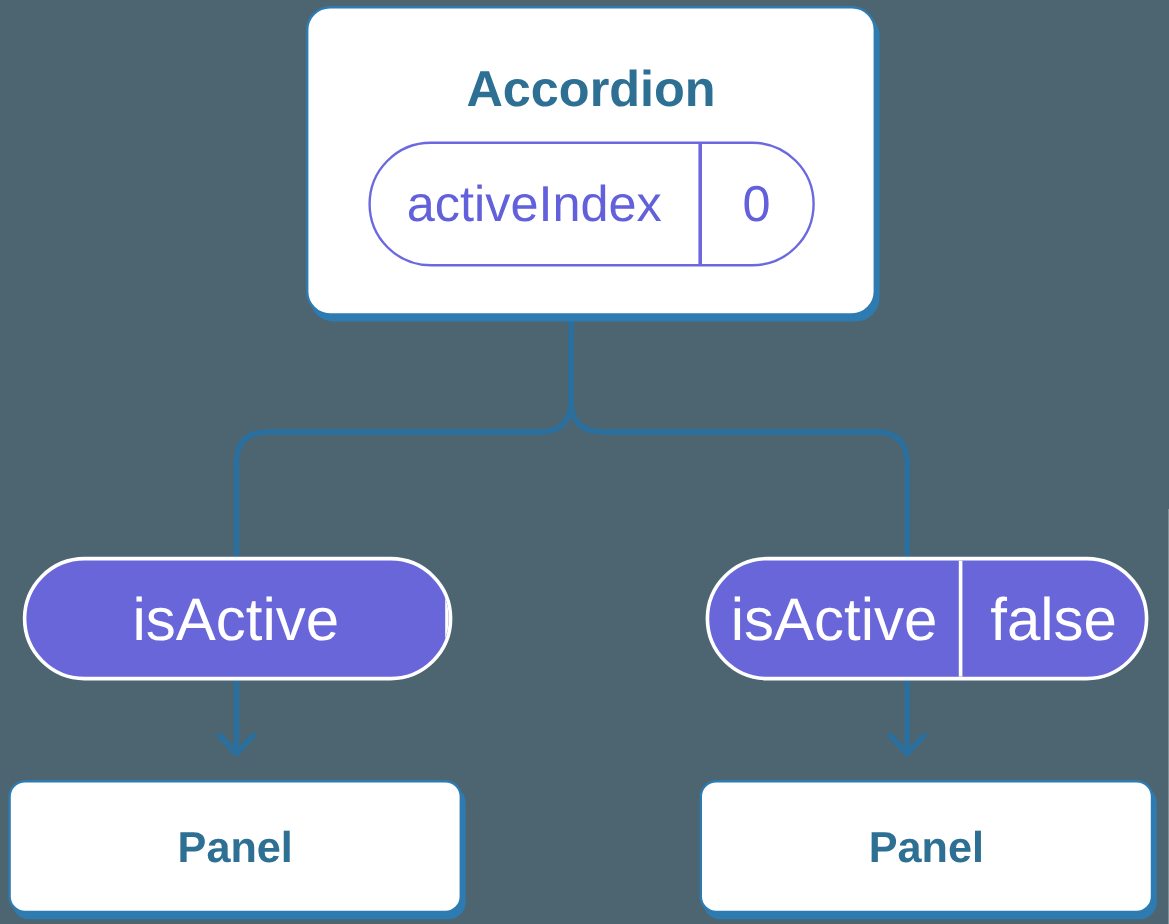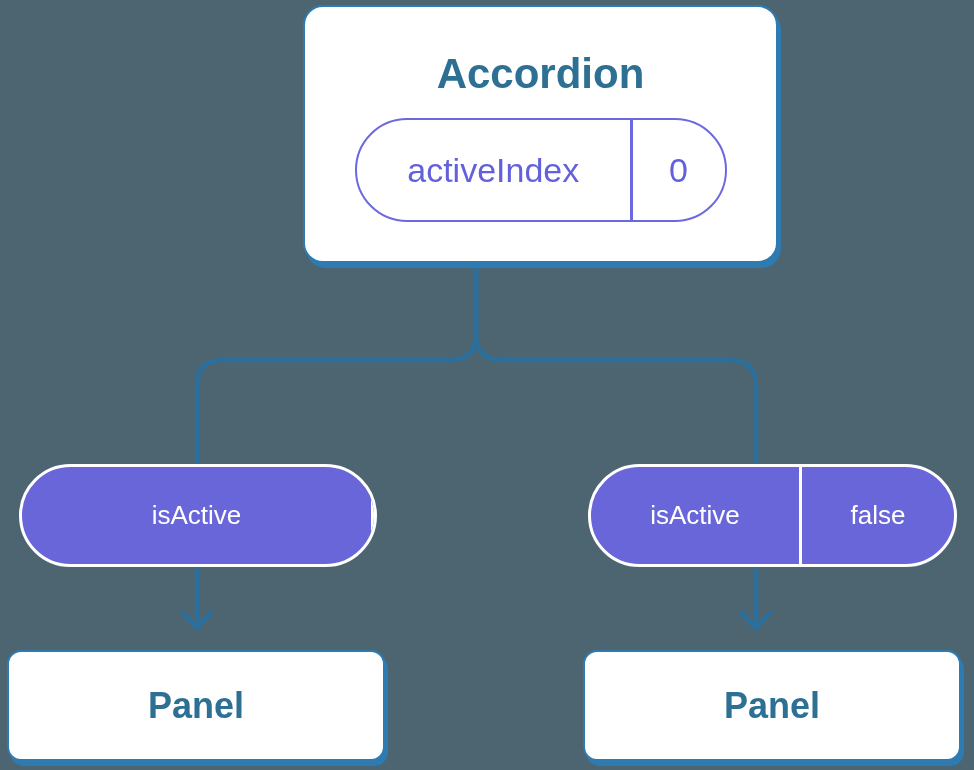--- a/index.html
+++ b/index.html
@@ -33,21 +33,20 @@
     position: absolute;
     background: var(--card-bg, #fff);
     border: 2px solid var(--card-border, #2E7BB1);
     box-shadow: 3px 5px 0 0 var(--card-border, #2E7BB1);
     z-index: 2;
   }
   .root-card {
     left: 255px; top: 5px;
     width: 475px; height: 258px;
     border-radius: 20px;
-    margin-left: 48px;
   }
   .root-title {
     padding-top: 45px;
     text-align: center;
     font-size: 42px;
     line-height: 44px;
     font-weight: 600;
     color: var(--heading-text, #2E7094);
   }
 
@@ -59,21 +58,21 @@
     border-radius: 52px;
     display: flex;
     align-items: stretch;
     overflow: hidden;
     background: var(--card-bg, #fff);
   }
   .state-pill .seg {
     display: flex;
     align-items: center;
     justify-content: center;
-    font-size: 34px;
+    font-size: 42px;
     color: var(--state-pill-text, #6360DC);
   }
   .state-pill .seg-name { flex: 1; }
   .state-pill .seg-value { width: 92px; }
   .state-pill .divider {
     width: 2.5px;
     background: var(--state-pill-border, #6C69E0);
   }
 
   
@@ -86,21 +85,21 @@
     border-radius: 52px;
     display: flex;
     align-items: stretch;
     overflow: hidden;
     z-index: 3;
   }
   .prop-pill .seg {
     display: flex;
     align-items: center;
     justify-content: center;
-    font-size: 26px;
+    font-size: 50px;
     color: var(--pill-text, #FFFFFF);
   }
   .prop-pill .seg-name { flex: 1; }
   .prop-pill .divider { width: 3px; background: #ffffff; }
   .prop-pill--left  { left: 19px;  width: 358px; }
   .prop-pill--left  .seg-value { width: 142px; }
   .prop-pill--right { left: 588px; width: 369px; }
   .prop-pill--right .seg-value { width: 152px; }
 
   

